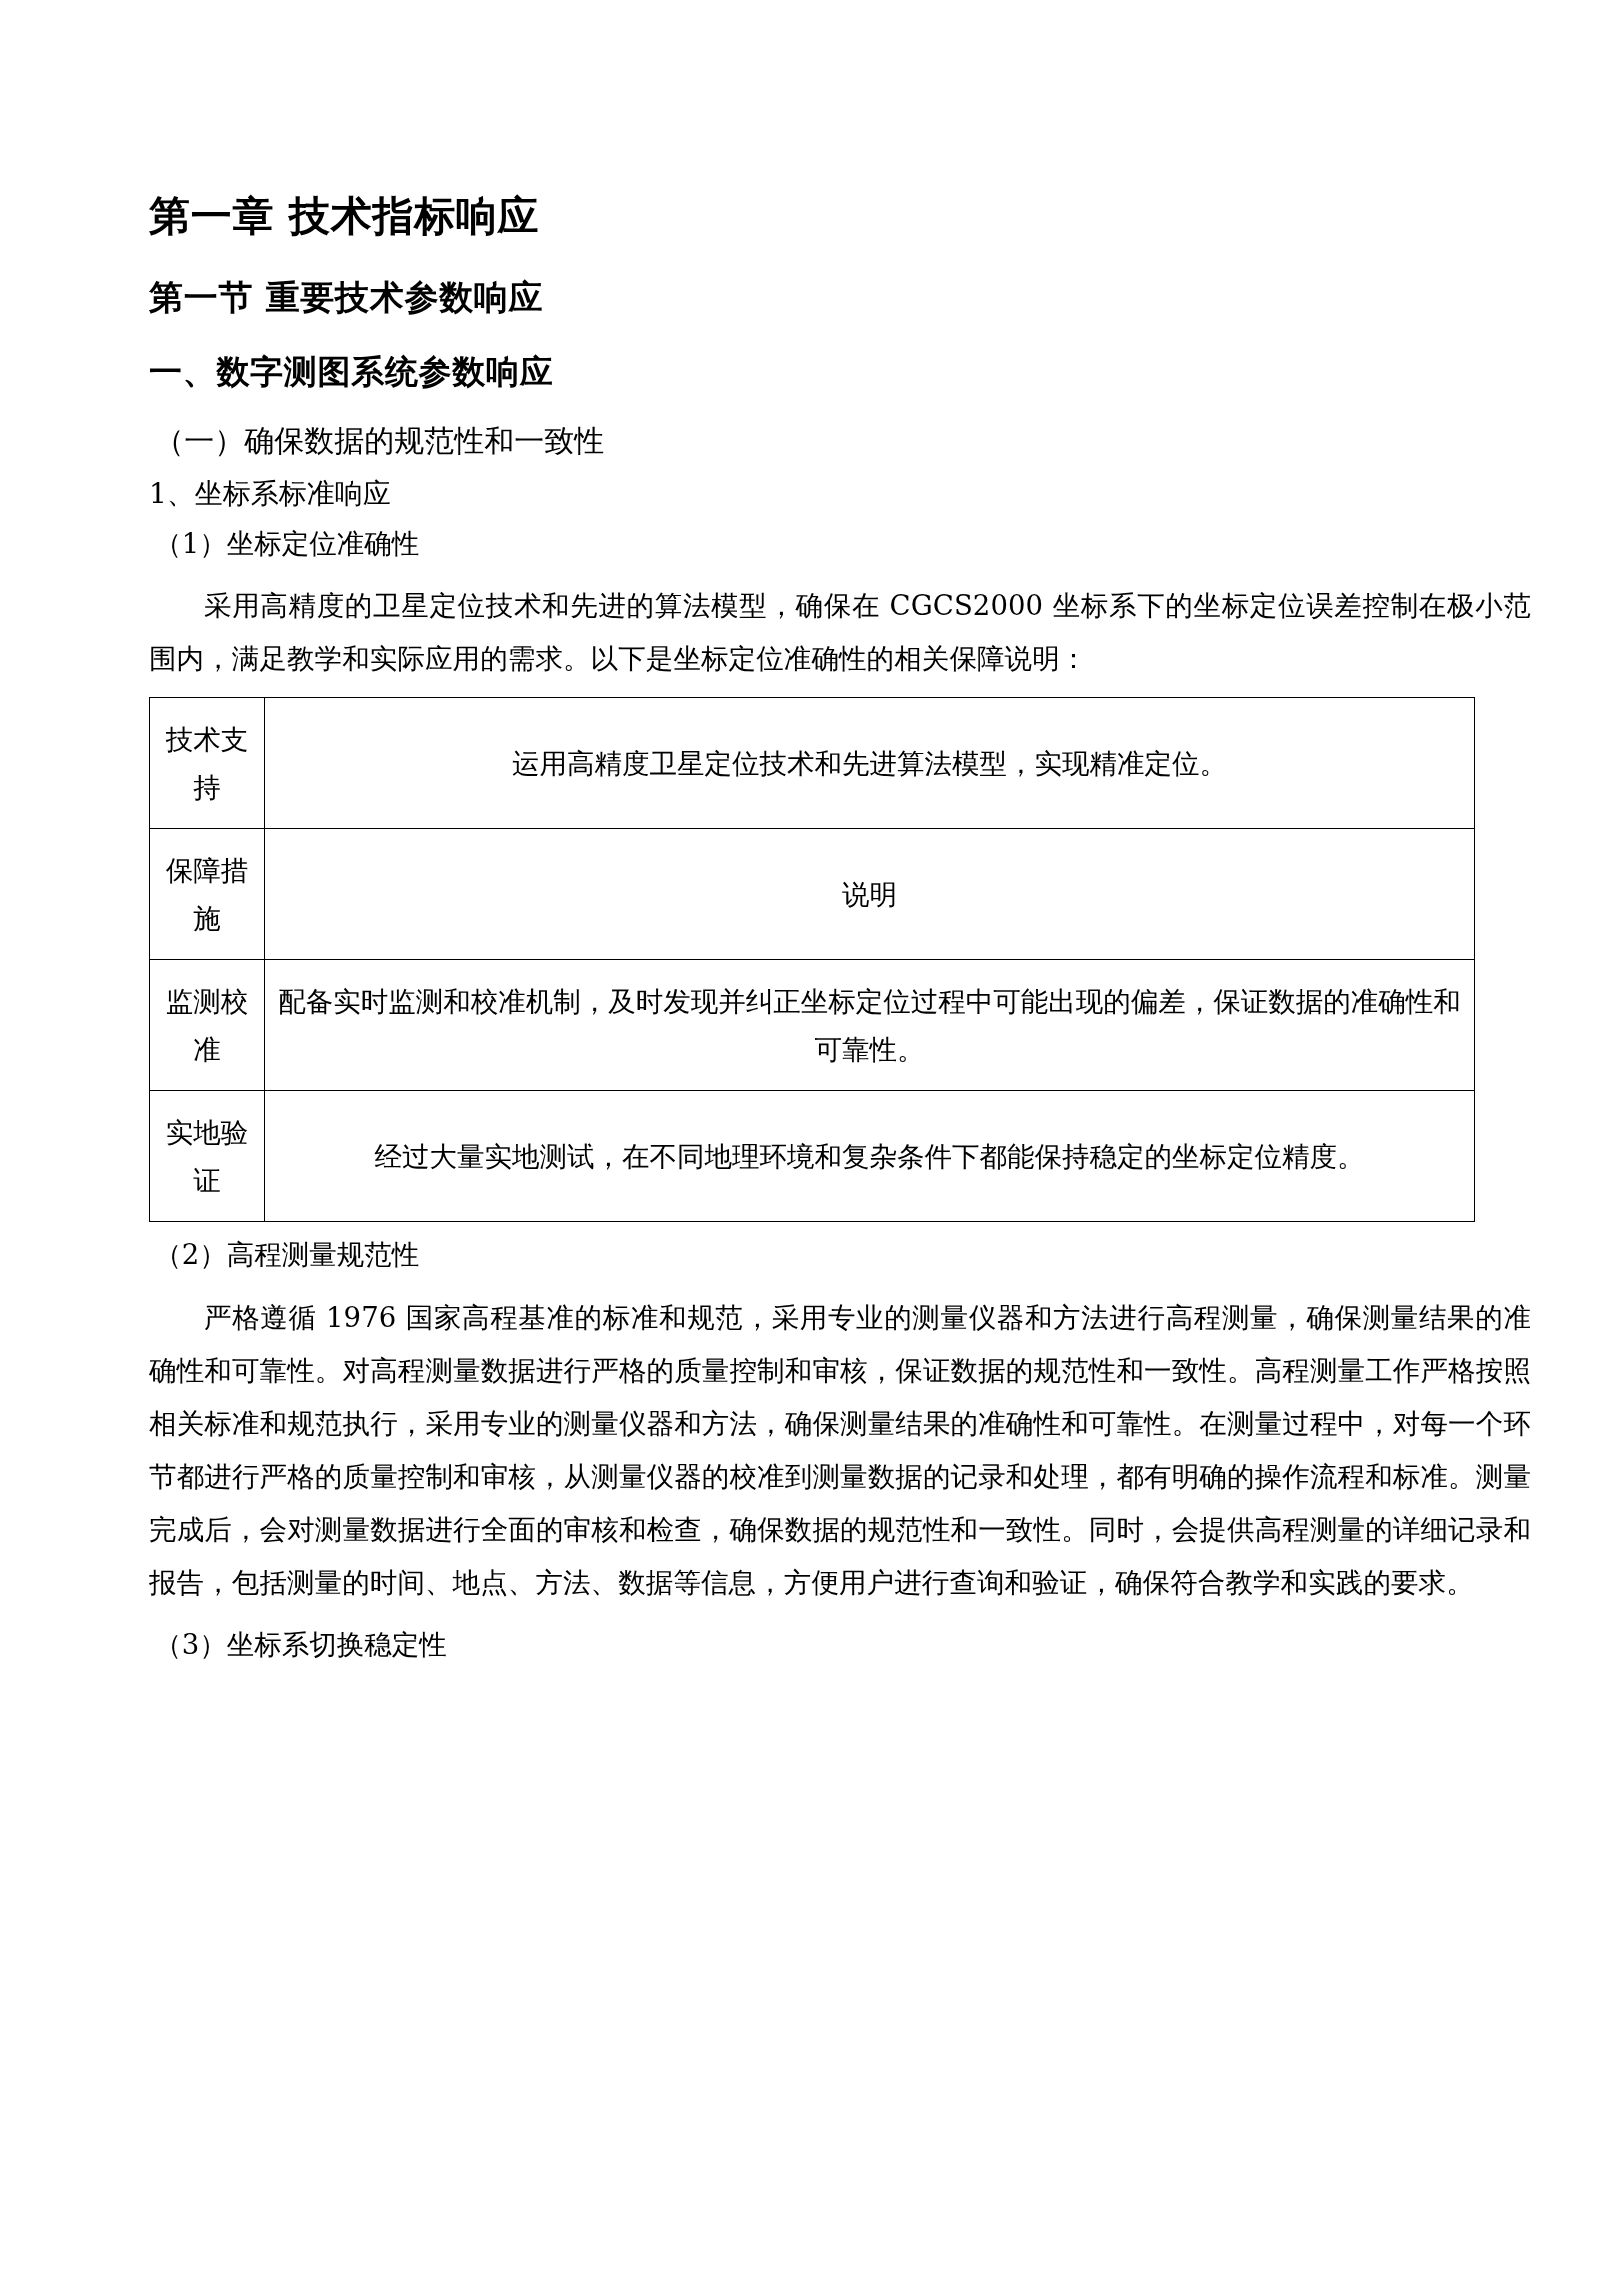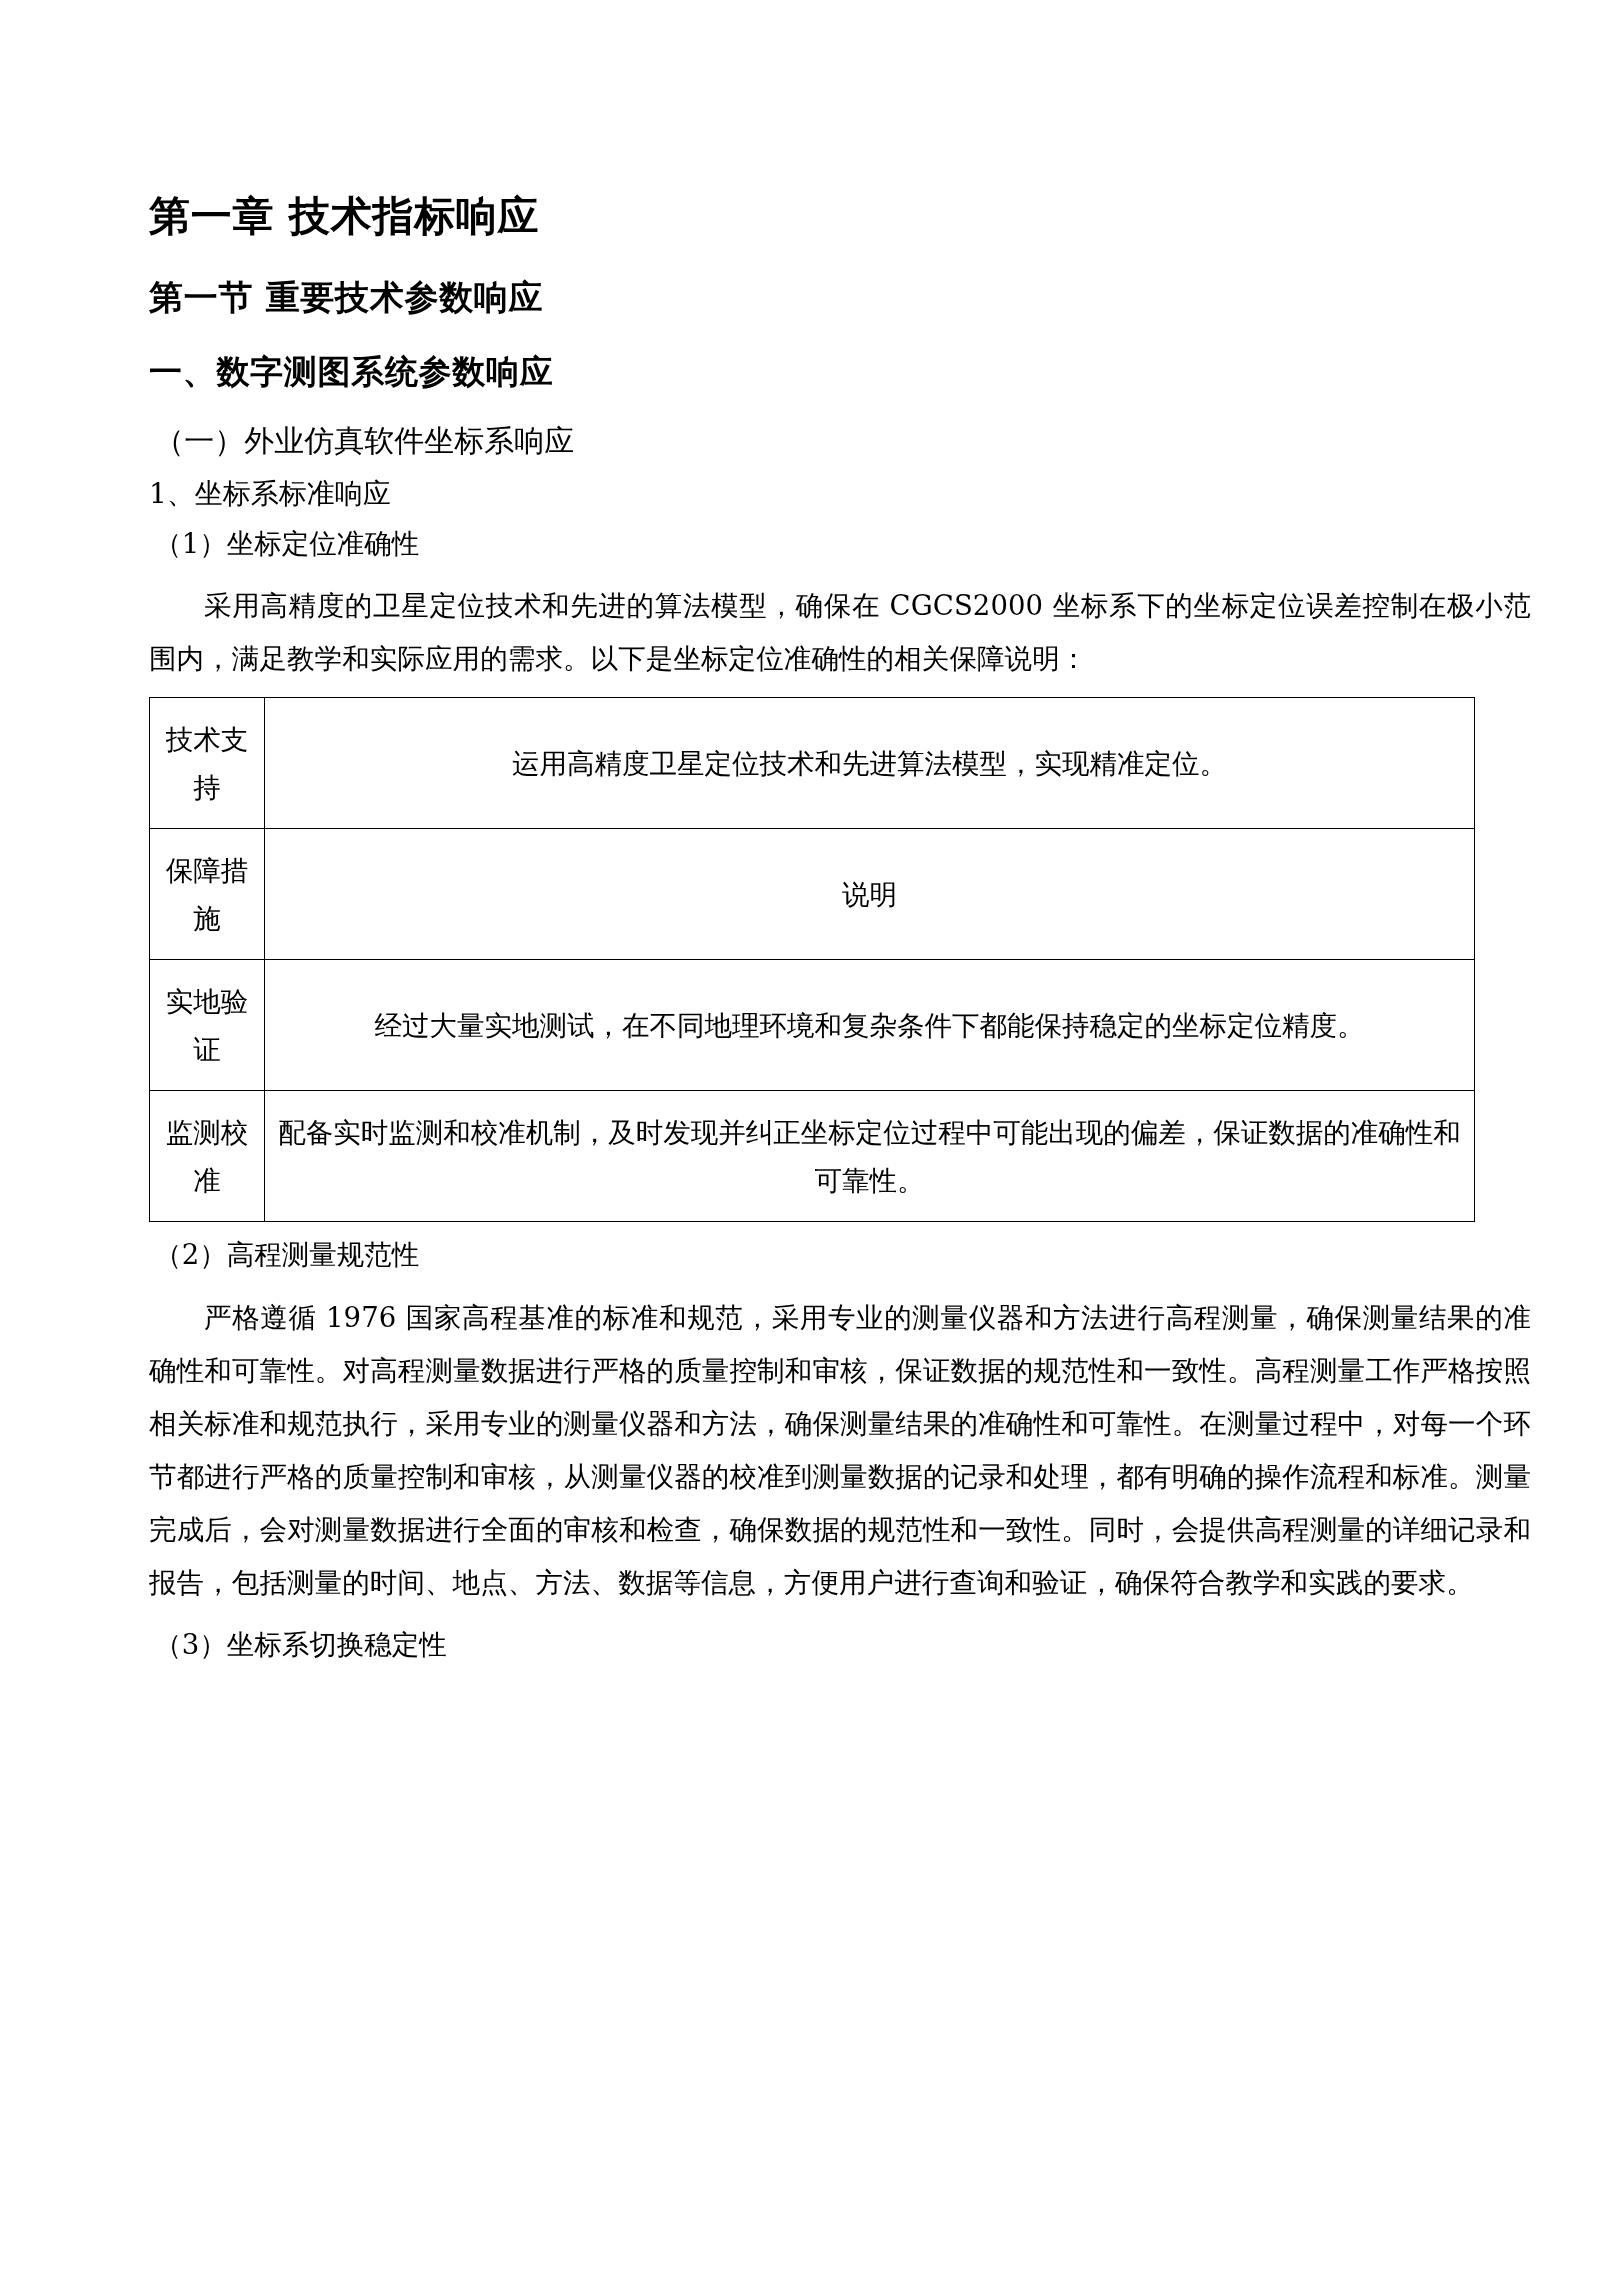--- a/index.html
+++ b/index.html
@@ -115,46 +115,46 @@
 <body>
 
 <div class="page">
 
   <h1 class="h-chapter">第一章 技术指标响应</h1>
 
   <h2 class="h-section">第一节 重要技术参数响应</h2>
 
   <h3 class="h-item">一、数字测图系统参数响应</h3>
 
-  <h4 class="h-sub">（一）外业仿真软件坐标系响应</h4>
+  <h4 class="h-sub">（一）确保数据的规范性和一致性</h4>
 
   <div class="h-num">1、坐标系标准响应</div>
 
   <div class="h-paren">（1）坐标定位准确性</div>
 
   <p class="para">采用高精度的卫星定位技术和先进的算法模型，确保在 CGCS2000 坐标系下的坐标定位误差控制在极小范围内，满足教学和实际应用的需求。以下是坐标定位准确性的相关保障说明：</p>
 
   <div class="tbl-wrap">
     <table class="resp">
       <tbody>
         <tr>
           <td class="c1">技术支持</td>
           <td class="c2">运用高精度卫星定位技术和先进算法模型，实现精准定位。</td>
         </tr>
         <tr>
           <td class="c1">保障措施</td>
           <td class="c2">说明</td>
         </tr>
         <tr>
+          <td class="c1">监测校准</td>
+          <td class="c2">配备实时监测和校准机制，及时发现并纠正坐标定位过程中可能出现的偏差，保证数据的准确性和可靠性。</td>
+        </tr>
+        <tr>
           <td class="c1">实地验证</td>
           <td class="c2">经过大量实地测试，在不同地理环境和复杂条件下都能保持稳定的坐标定位精度。</td>
-        </tr>
-        <tr>
-          <td class="c1">监测校准</td>
-          <td class="c2">配备实时监测和校准机制，及时发现并纠正坐标定位过程中可能出现的偏差，保证数据的准确性和可靠性。</td>
         </tr>
       </tbody>
     </table>
   </div>
 
   <div class="h-paren">（2）高程测量规范性</div>
 
   <p class="para tight">严格遵循 1976 国家高程基准的标准和规范，采用专业的测量仪器和方法进行高程测量，确保测量结果的准确性和可靠性。对高程测量数据进行严格的质量控制和审核，保证数据的规范性和一致性。高程测量工作严格按照相关标准和规范执行，采用专业的测量仪器和方法，确保测量结果的准确性和可靠性。在测量过程中，对每一个环节都进行严格的质量控制和审核，从测量仪器的校准到测量数据的记录和处理，都有明确的操作流程和标准。测量完成后，会对测量数据进行全面的审核和检查，确保数据的规范性和一致性。同时，会提供高程测量的详细记录和报告，包括测量的时间、地点、方法、数据等信息，方便用户进行查询和验证，确保符合教学和实践的要求。</p>
 
   <div class="h-paren" style="margin-top:22px;">（3）坐标系切换稳定性</div>

